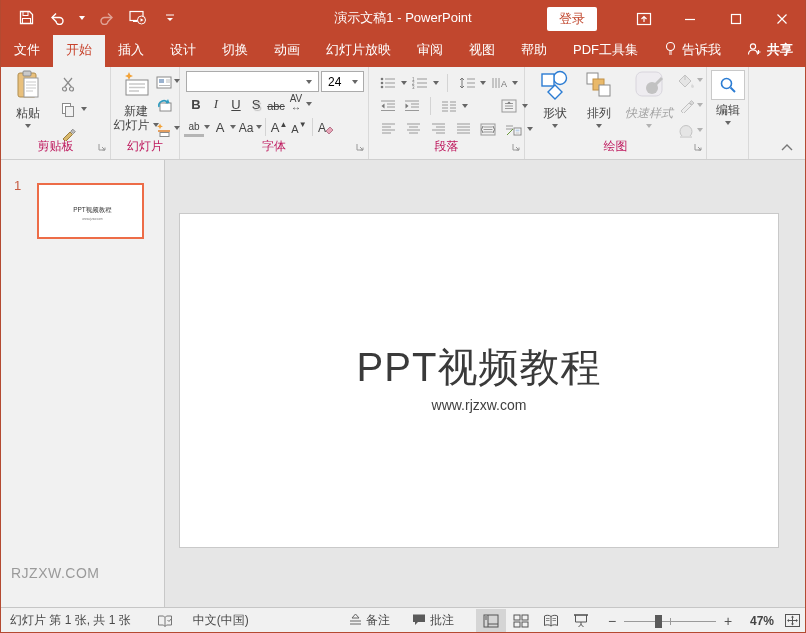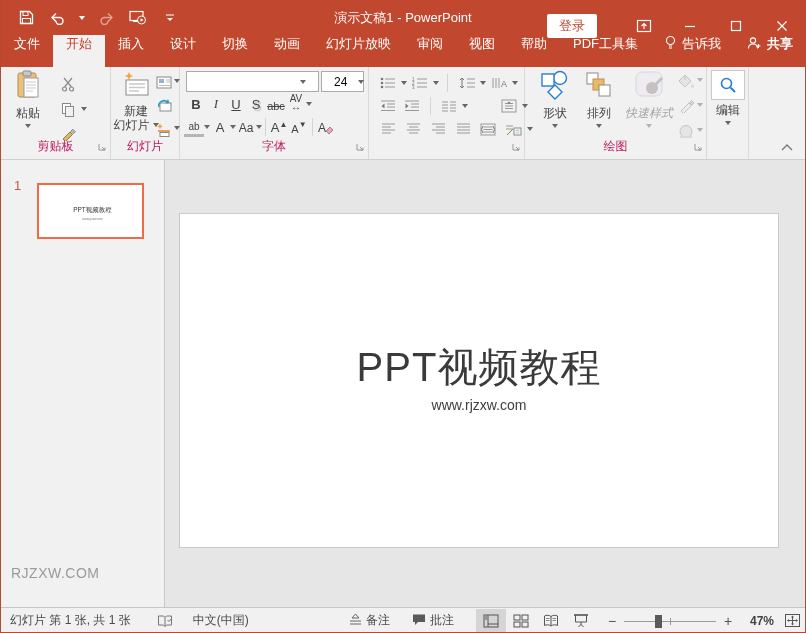--- a/index.html
+++ b/index.html
@@ -8,42 +8,42 @@
   .window { position:relative; width:806px; height:633px; overflow:hidden; background:#e6e6e6;
             border-left:1px solid #b44a31; border-right:1px solid #b44a31; border-bottom:1px solid #b44a31; }
 
   
   .titlebar { height:35px; background:#c1472e; display:flex; align-items:center; position:relative; color:#fff; }
   .qat { display:flex; align-items:center; gap:10px; margin-left:14px; }
   .qat .qbtn { width:22px; height:22px; display:flex; align-items:center; justify-content:center; }
   .qat svg { display:block; }
   .dim { opacity:.5; }
   .title-text { position:absolute; left:0; right:0; text-align:center; font-size:13px; pointer-events:none; }
-  .tb-right { position:absolute; right:0; top:8px; height:35px; display:flex; align-items:center; }
+  .tb-right { position:absolute; right:0; top:1px; height:35px; display:flex; align-items:center; }
   .login-btn { background:#fff; color:#c1472e; font-size:13px; padding:3px 12px; border-radius:2px; margin-right:24px; cursor:default; }
   .winctl { width:46px; height:35px; display:flex; align-items:center; justify-content:center; }
 
   
   .tabrow { height:32px; background:#c1472e; display:flex; align-items:flex-end; color:#fff; }
-  .tab { padding:7px 13px 14px; font-size:13px; white-space:nowrap; }
+  .tab { padding:7px 13px 8px; font-size:13px; white-space:nowrap; }
   .tab.active { background:#f1f1f1; color:#c8432c; }
   .tab-spacer { flex:1; }
   .tab-iconic { display:flex; align-items:center; gap:5px; }
   .share-tab { margin-right:10px;font-weight:bold; }
 
   
   .ribbon { height:93px; background:#f1f1f1; border-bottom:1px solid #cfcfcf; display:flex; position:relative; }
   .group { position:relative; height:100%; border-right:1px solid #d9d9d9; flex:none; }
   .group-label { position:absolute; bottom:4px; left:0; right:0; text-align:center; font-size:12px; color:#be185d; }
   .launcher { position:absolute; bottom:4px; right:3px; }
   .bigbtn { position:absolute; top:3px; display:flex; flex-direction:column; align-items:center; width:44px; }
   .bigbtn .blabel { font-size:12px; color:#444; line-height:14px; margin-top:3px; }
   .car { width:0; height:0; border-left:3.5px solid transparent; border-right:3.5px solid transparent; border-top:4px solid #666; display:inline-block; }
   .minibtn { position:absolute; width:18px; height:18px; display:flex; align-items:center; justify-content:center; }
-  .combo { height:21px; background:#fff; border:1px solid #ababab; display:flex; align-items:center; justify-content:space-between; padding:0 12px; font-size:12px; color:#333; }
+  .combo { height:21px; background:#fff; border:1px solid #ababab; display:flex; align-items:center; justify-content:space-between; padding:0 6px; font-size:12px; color:#333; }
   .combo input { border:0; outline:0; width:100%; font-size:12px; font-family:inherit; background:transparent; }
   .frow { position:absolute; display:flex; align-items:center; }
   .fbtn { min-width:20px; height:20px; display:flex; align-items:flex-end; justify-content:center; font-size:13px; color:#444; padding-bottom:2px; }
   .vdiv { width:1px; height:18px; background:#d4d4d4; margin:0 3px; }
   .pbtn { width:22px; height:20px; display:flex; align-items:center; justify-content:center; gap:1px; }
   .disabled { opacity:.45;font-style:italic; }
   .chevron-collapse { position:absolute; right:12px; bottom:5px; }
 
   
   .work { height:447px; display:flex; }
@@ -416,20 +416,21 @@
           <svg width="17" height="13" viewBox="0 0 17 13">
               <path d="M1 3 h7 M1 6 h7" stroke="#999"></path>
               <path d="M2 12 L8 6" stroke="#6a9a3a"></path>
               <rect x="9" y="5" width="7" height="7" fill="#fff" stroke="#8a8a8a"></rect>
               <rect x="10.5" y="6.5" width="4" height="2" fill="#bcd0e8"></rect>
               <path d="M10.5 10 h4" stroke="#bcbcbc"></path>
             </svg>
         </span>
           <span class="car"></span>
       </div>
+      <div class="group-label">段落</div>
       <span class="launcher">
         <svg width="9" height="9" viewBox="0 0 9 9">
             <path d="M1 1 v6 h6" fill="none" stroke="#999"></path>
             <path d="M4 4 l3 3 M7 4.5 V7 H4.5" fill="none" stroke="#999"></path>
           </svg>
       </span>
     </div>
 
     <div class="group" style="width:182px">
       <div class="bigbtn" style="left:8px">

